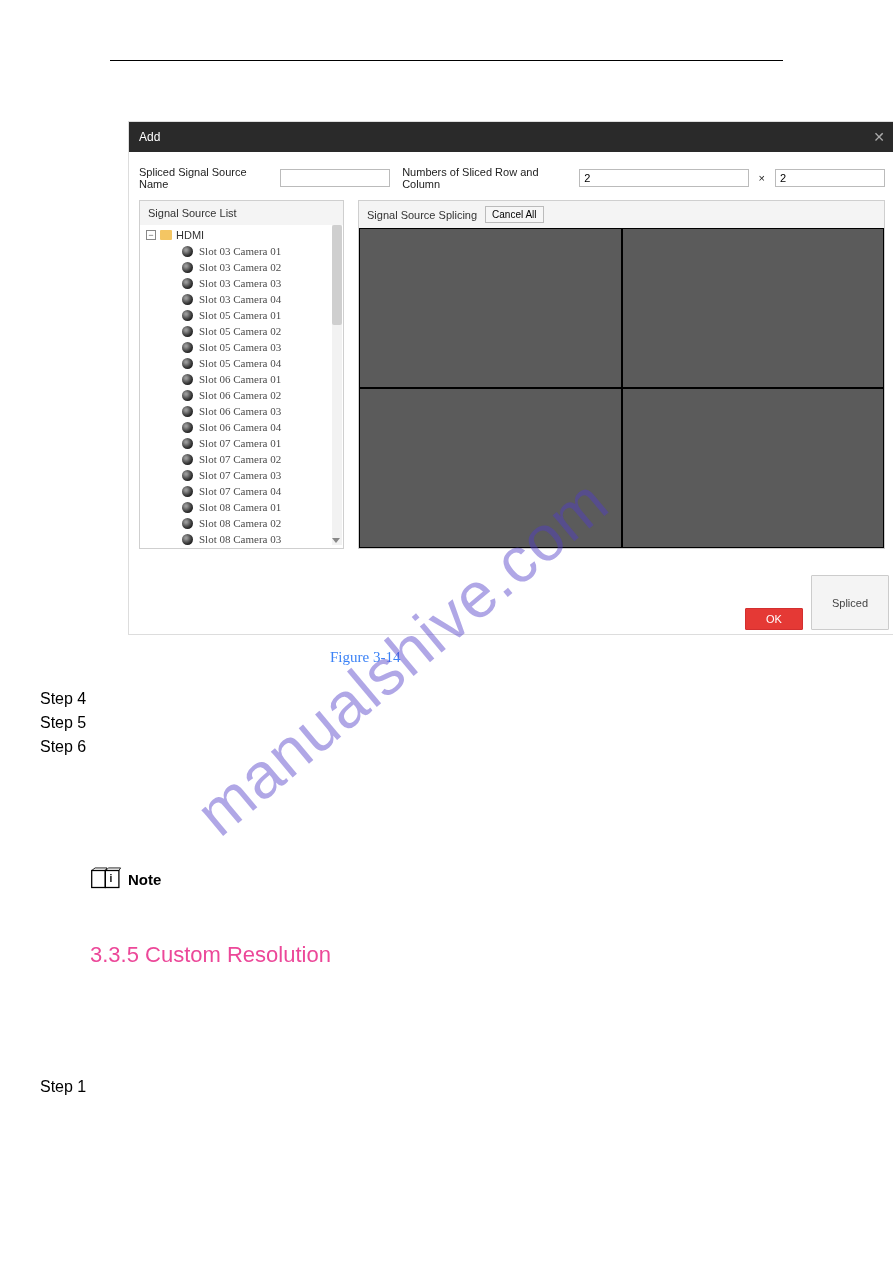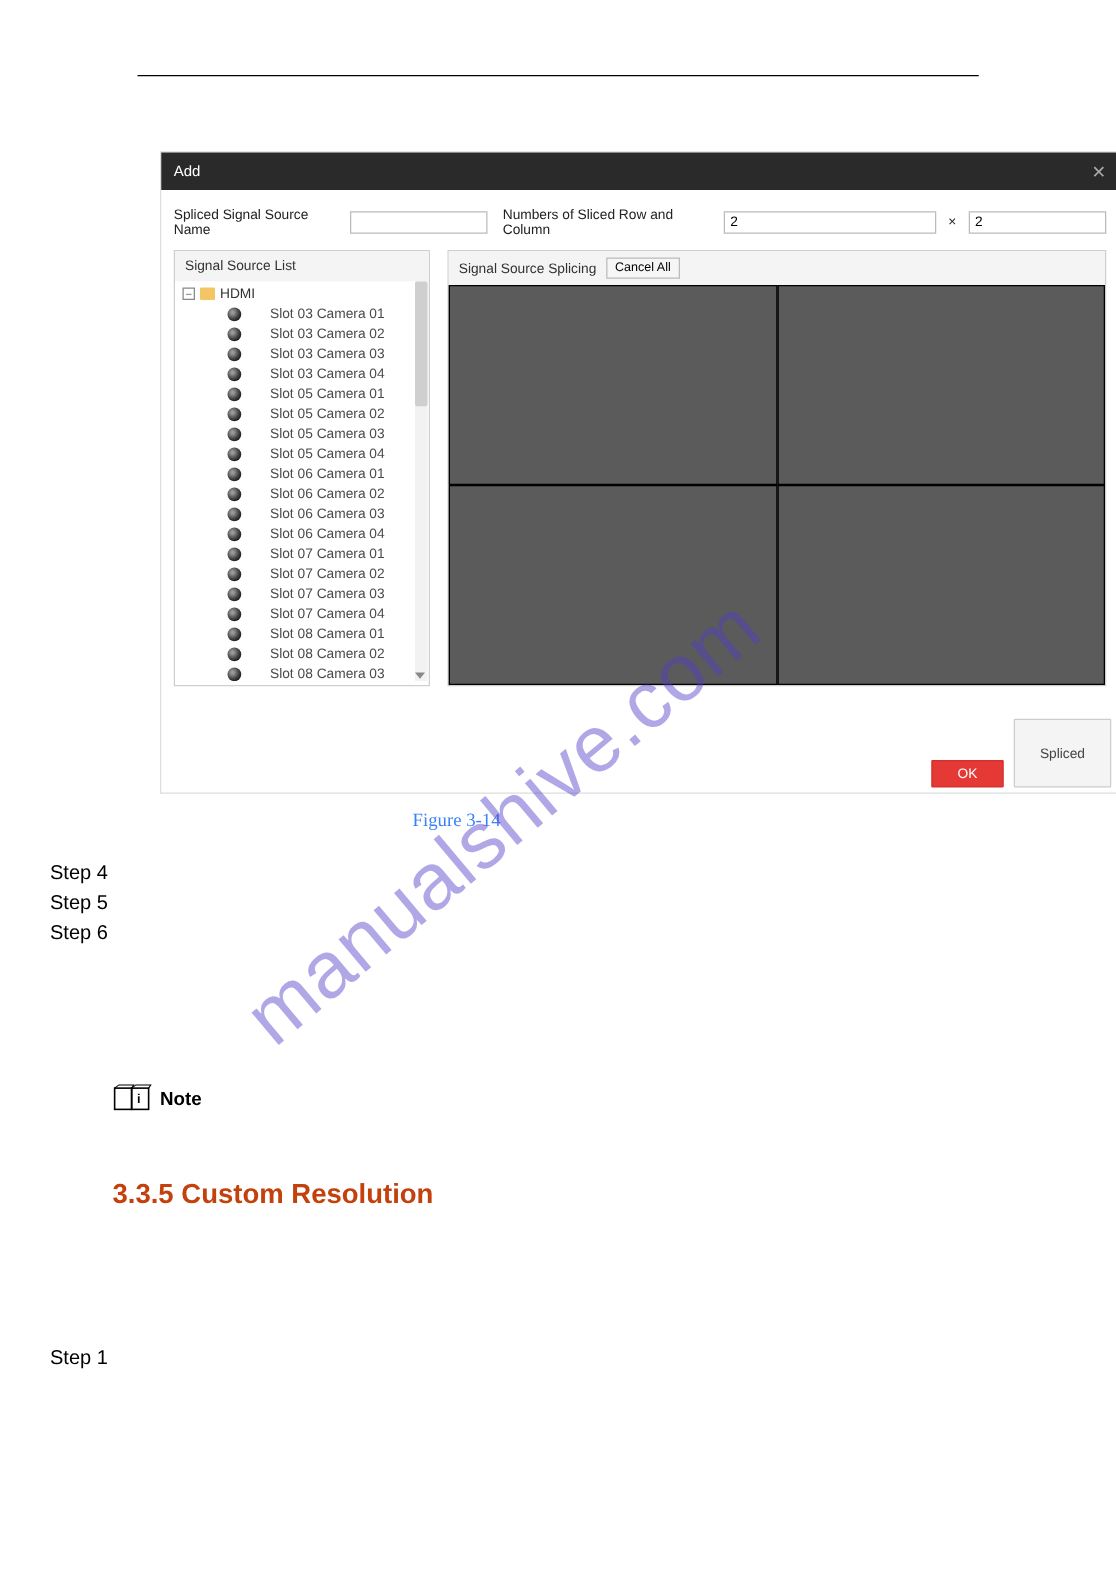--- a/index.html
+++ b/index.html
@@ -129,23 +129,24 @@
     text-align: center;
     color: #666;
   }
   .folder-icon {
     width: 12px; height: 10px;
     background: #f4c663;
     border-radius: 1px;
     display: inline-block;
   }
   .cam-row {
-    display: flex; align-items: center; gap: 23px;
+    display: flex; align-items: center; gap: 6px;
     padding-left: 36px;
     height: 16px;
+    font-family: Liberation Serif, serif;
   }
   .cam-icon {
     width: 11px; height: 11px; border-radius: 50%;
     background: radial-gradient(circle at 4px 4px, #999 1px, #444 5px, #222 7px);
     flex-shrink: 0;
   }
   .cam-label { color: #4b4b4b; }
   .grid-area {
     background: #5b5b5b;
     position: relative;
@@ -194,22 +195,22 @@
     gap: 4px;
     margin-left: 50px;
   }
   .note-row svg { width: 34px; height: 26px; }
   .note-text { font-weight: bold; font-size: 15px; font-family: "Segoe UI", Arial, sans-serif; }
   .section-heading {
     margin-top: 50px;
     margin-left: 50px;
     font-size: 22px;
     font-family: "Segoe UI", Arial, sans-serif;
-    font-weight: bold;
-    color: #c2410c;
+    font-weight: normal;
+    color: #ec4899;
   }
   .bottom-step {
     margin-top: 110px;
     font-size: 16px;
     font-family: "Segoe UI", Arial, sans-serif;
   }
   .watermark {
     position: absolute;
     left: 45%; top: 52%;
     transform: translate(-50%, -50%) rotate(-40deg);

